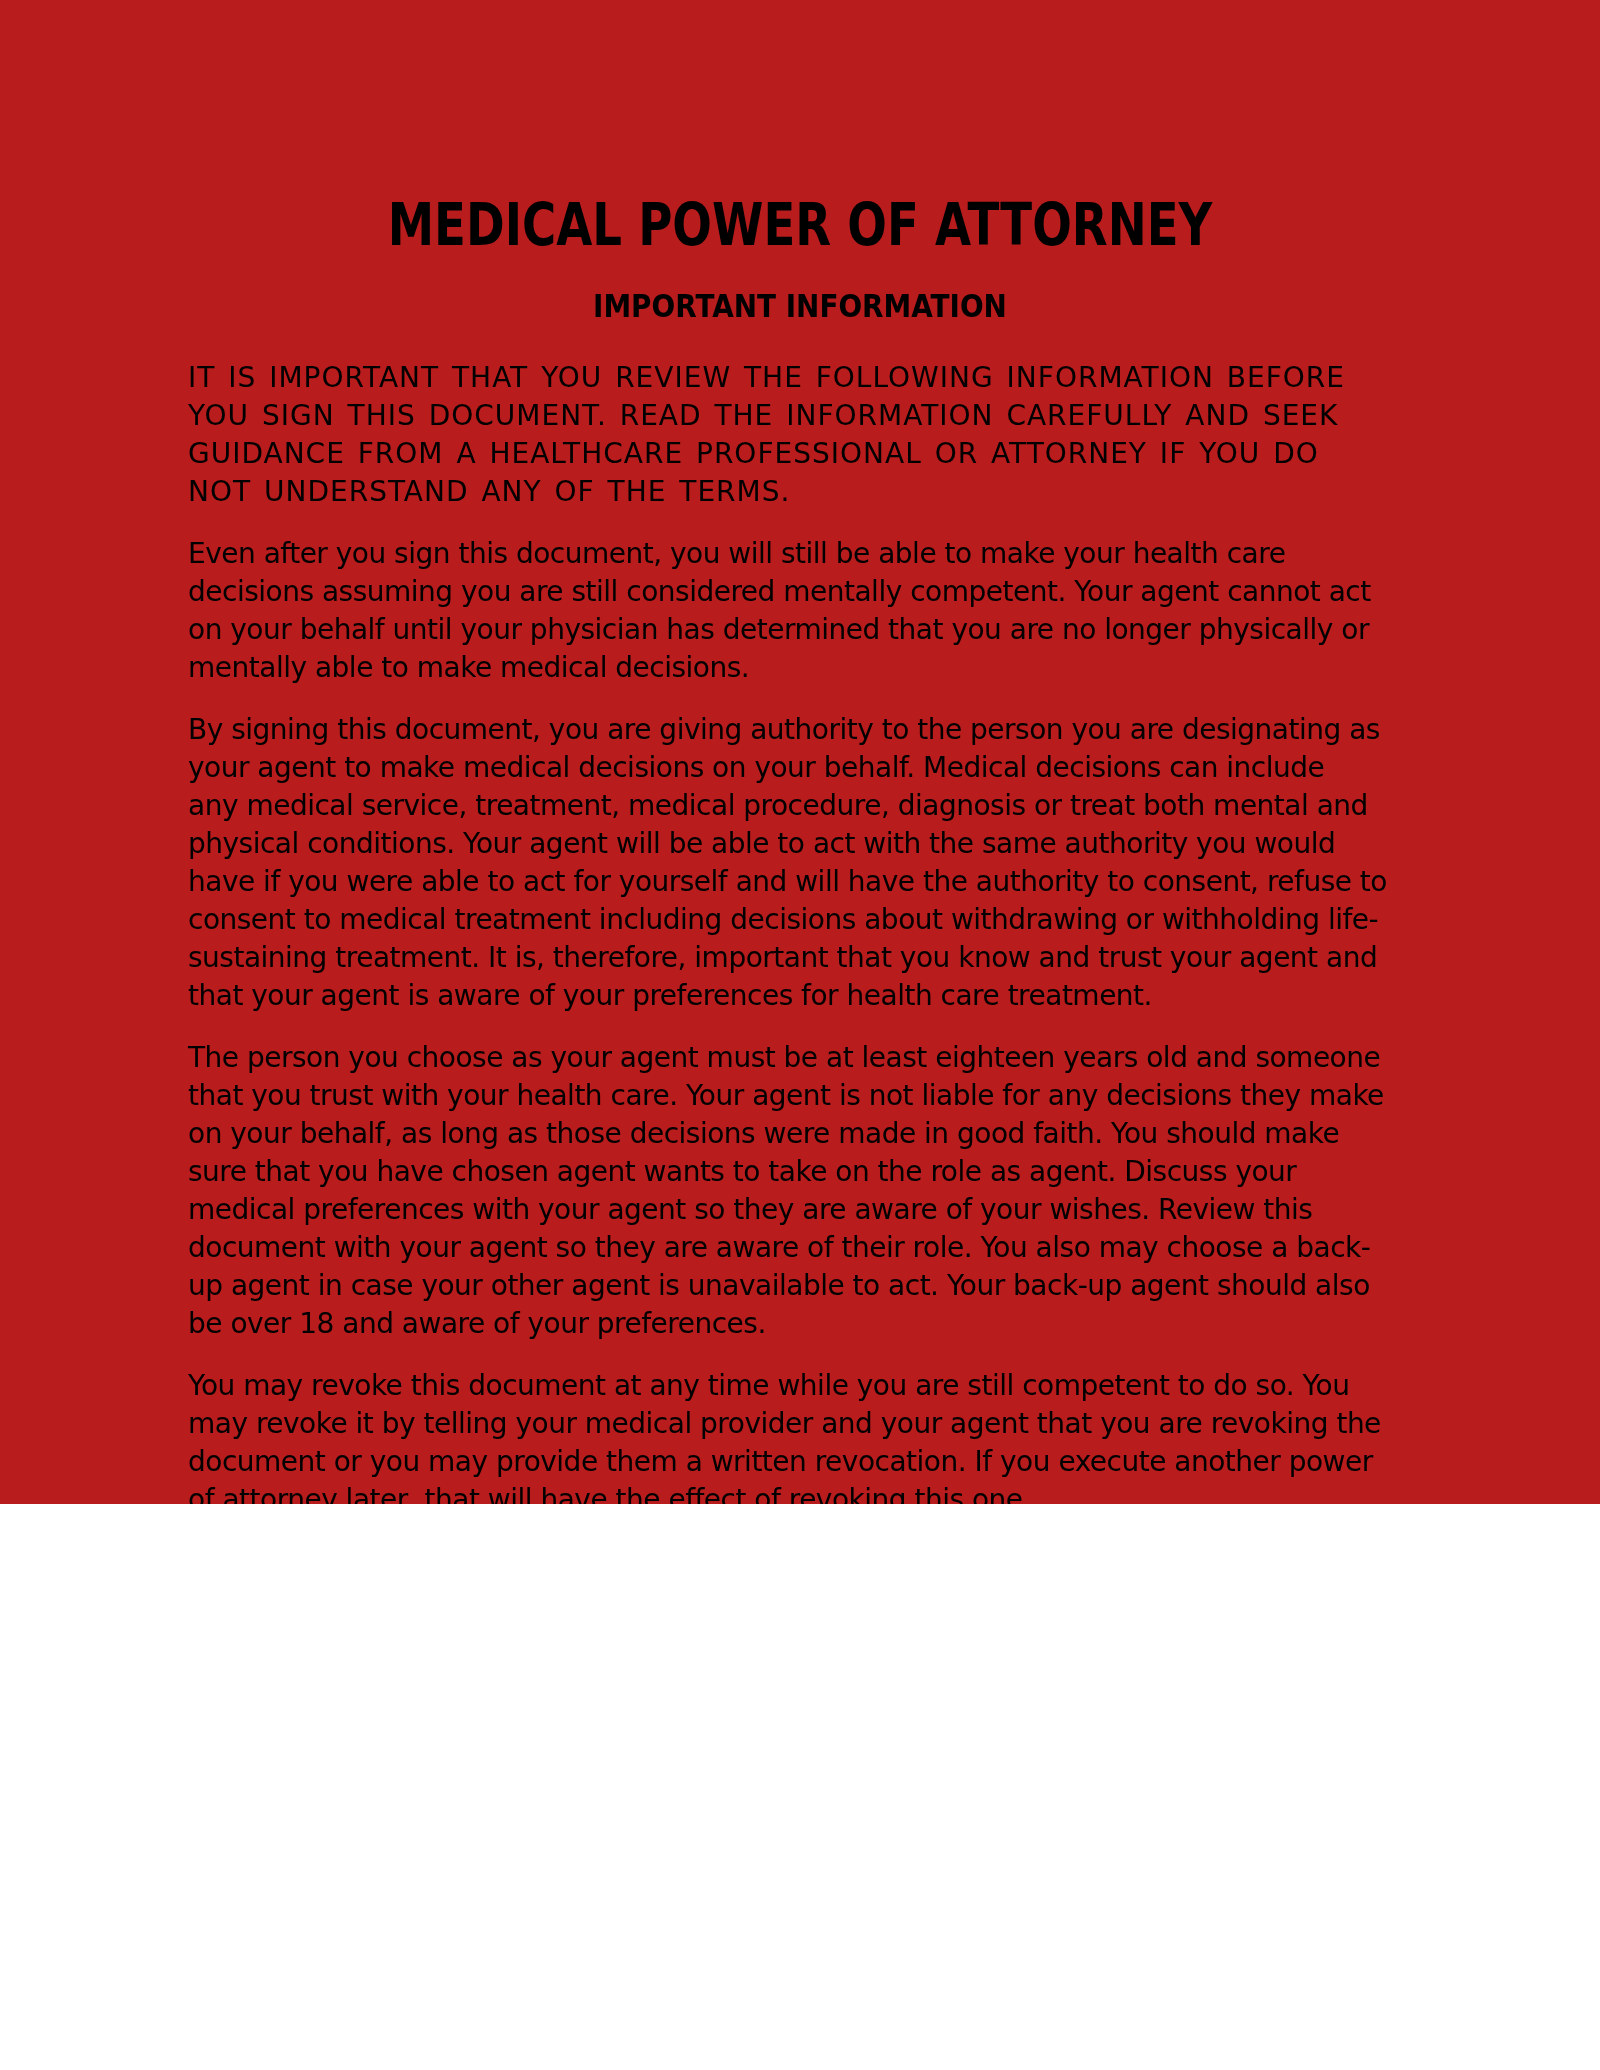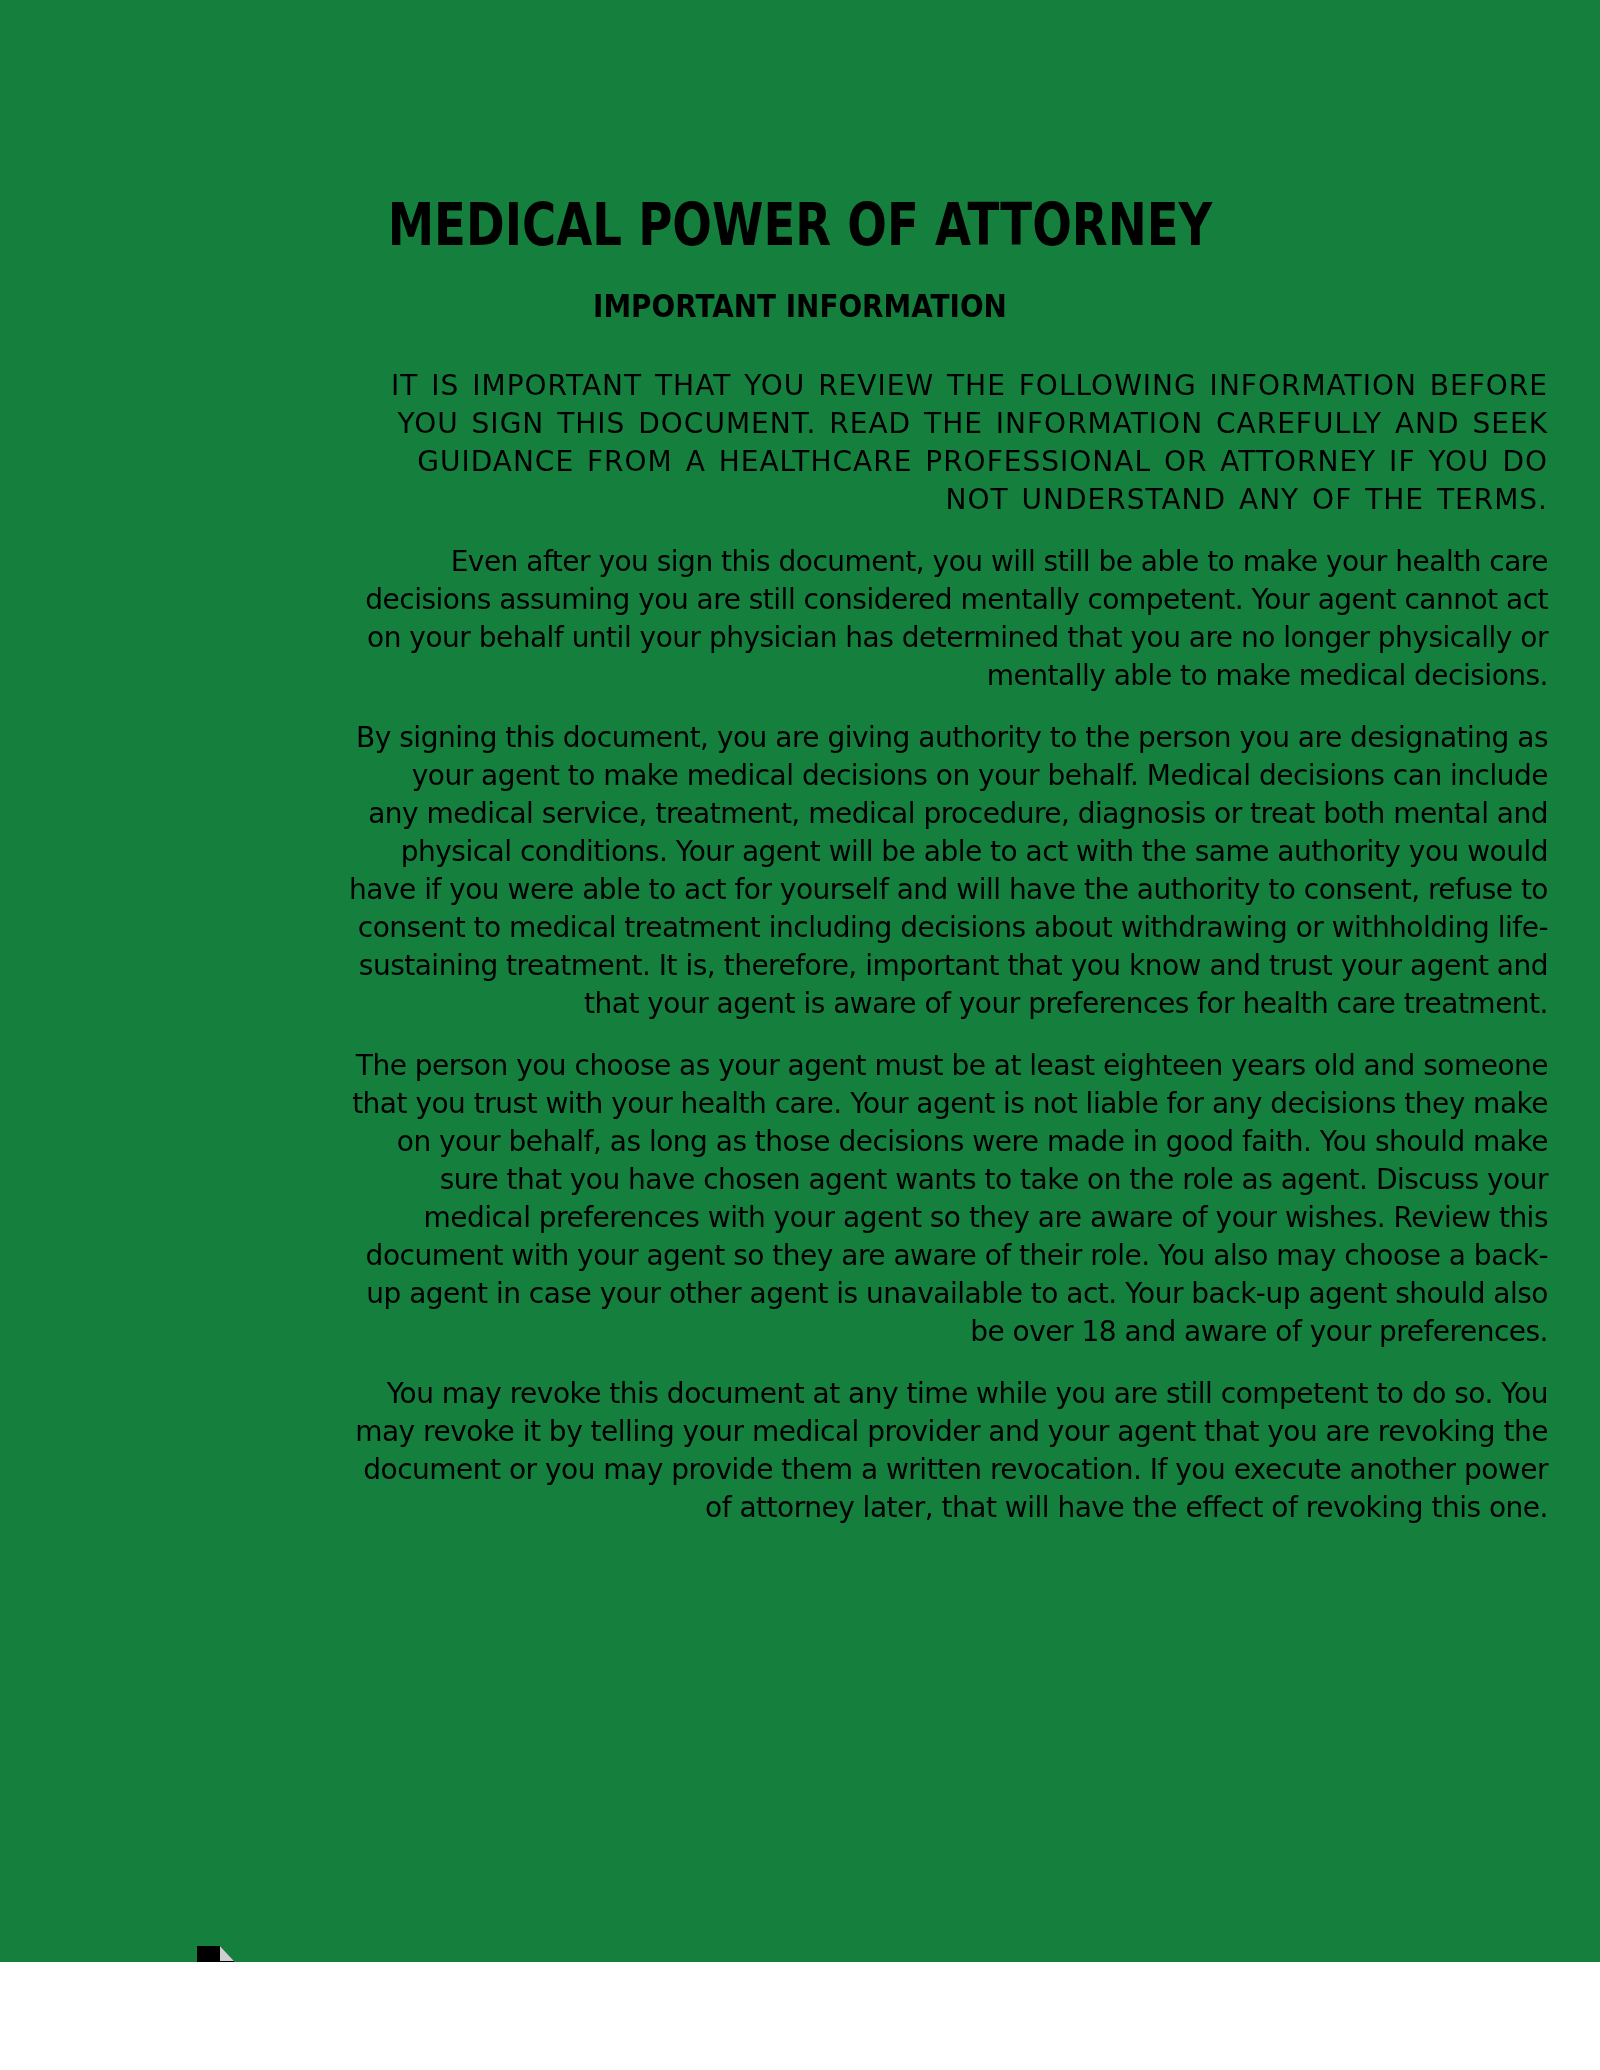--- a/index.html
+++ b/index.html
@@ -1,21 +1,21 @@
 <!DOCTYPE html>
 <html><head>
 <meta charset="utf-8">
 <style>
   html, body { margin: 0; padding: 0; background: #ffffff; }
 
   .page {
     position: relative;
     width: 1600px;
-    height: 1962px;
-    background: #15803d;
+    height: 1504px;
+    background: #b91c1c;
     color: #000000;
     font-family: "DejaVu Sans", sans-serif;
     overflow: hidden;
   }
 
   .doc-title {
     position: absolute;
     top: 195px;
     left: 0;
     width: 1600px;
@@ -46,26 +46,25 @@
   }
 
   .content {
     position: absolute;
     top: 359px;
     left: 188px;
     width: 1360px;
   }
 
   .content p {
-    margin: 8px 0 24px 0;
+    margin: 0 0 24px 0;
     font-size: 28px;
     line-height: 38px;
     letter-spacing: -0.5px;
     white-space: pre-line;
-    text-align: right;
   }
 
   .content p.caps {
     letter-spacing: 1px;
     word-spacing: 3px;
   }
 
   
   .logo {
     position: absolute;

